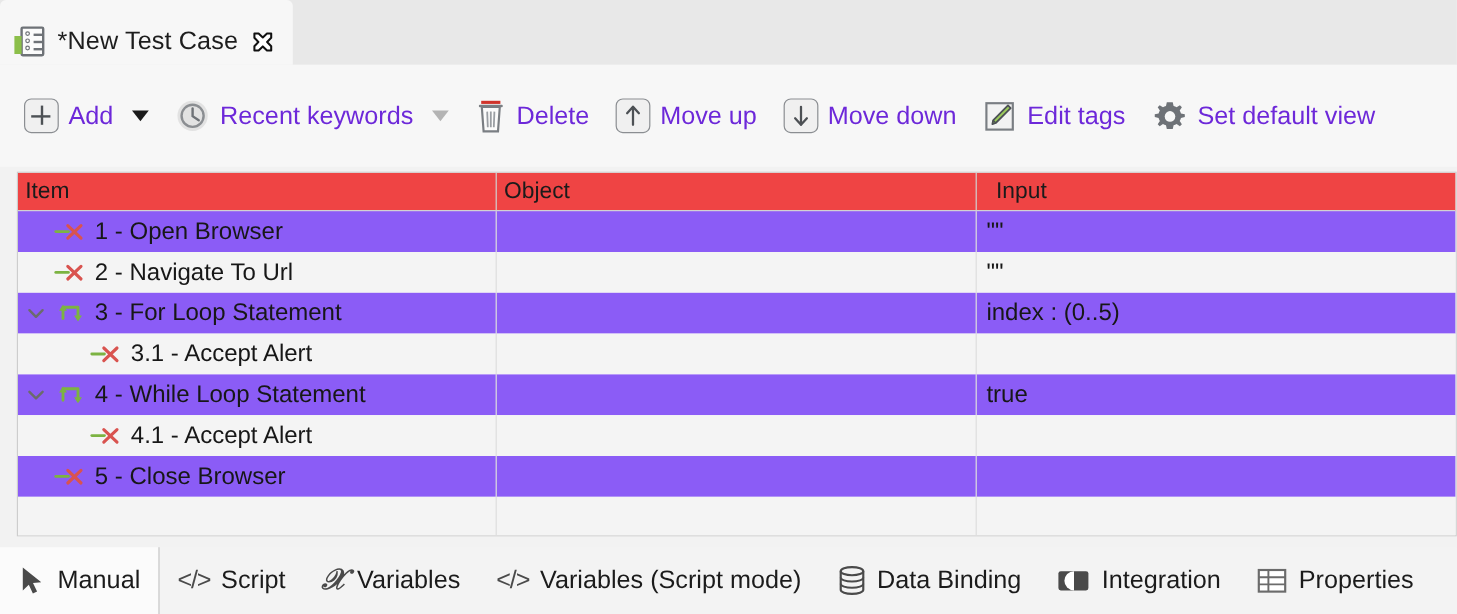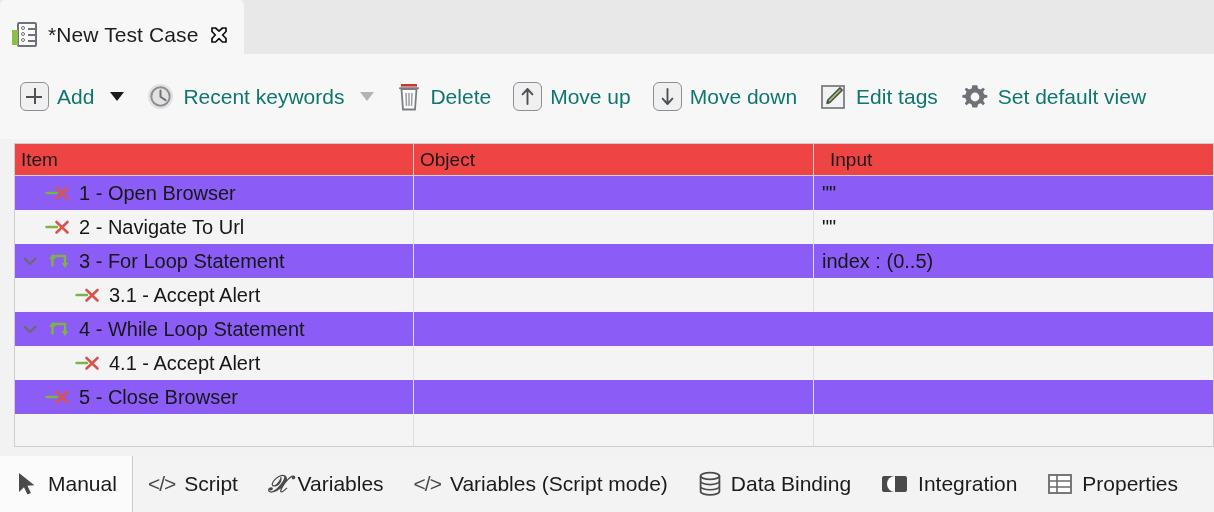--- a/index.html
+++ b/index.html
@@ -61,21 +61,21 @@
   #toolbar {
     position: absolute; left: 0; top: 54px; width: 1214px; height: 85px;
     background: #f7f7f7;
     display: flex; align-items: center;
     padding-left: 20px;
   }
   .tb-item {
     display: flex; align-items: center; gap: 8px;
     height: 42px; cursor: default; white-space: nowrap;
   }
-  .tb-label { font-size: 21px; color: #0f766e; }
+  .tb-label { font-size: 21px; color: #6d28d9; }
   .tb-gap { width: 22px; flex: 0 0 auto; }
   .tb-gap-sm { width: 16px; flex: 0 0 auto; }
 
   .caret { width: 0; height: 0; border-left: 7px solid transparent;
            border-right: 7px solid transparent; border-top: 9px solid #1b1b1b;
            cursor: pointer; }
   .caret.dim { border-top-color: #b4b4b4; }
 
   .btn-sq {
     width: 29px; height: 29px; border: 1.6px solid #8b8e92;
@@ -357,20 +357,23 @@
               <path d="M7.5 16.5 L7.5 7 L20 7 L20 16.5" fill="none" stroke="#7cb342" stroke-width="2.4" stroke-linejoin="round" stroke-linecap="round"></path>
               <path d="M7.5 5 L4.2 10 L10.8 10 Z" fill="#7cb342"></path>
               <path d="M20 19 L16.7 14 L23.3 14 Z" fill="#7cb342"></path>
             </svg>
           </span>
           <span class="cell-text lbl">4 - While Loop Statement</span>
         </div>
         <div class="tcell col-object cell-input">
           <span class="cell-text"></span>
         </div>
+        <div class="tcell col-input cell-input">
+          <span class="cell-text">true</span>
+        </div>
       </div>
       <div class="trow alt">
         <div class="tcell col-item" style="padding-left: 30px;">
           <span class="twisty"></span>
           <span class="row-ico">
             <svg width="28" height="22" viewBox="0 0 28 22">
               <path d="M1.5 11 L12 11" stroke="#7cb342" stroke-width="2.4" stroke-linecap="round"></path>
               <path d="M11.5 6 L22.5 16.5 M22.5 6 L11.5 16.5" stroke="#d9534f" stroke-width="2.6" stroke-linecap="round"></path>
             </svg>
           </span>

